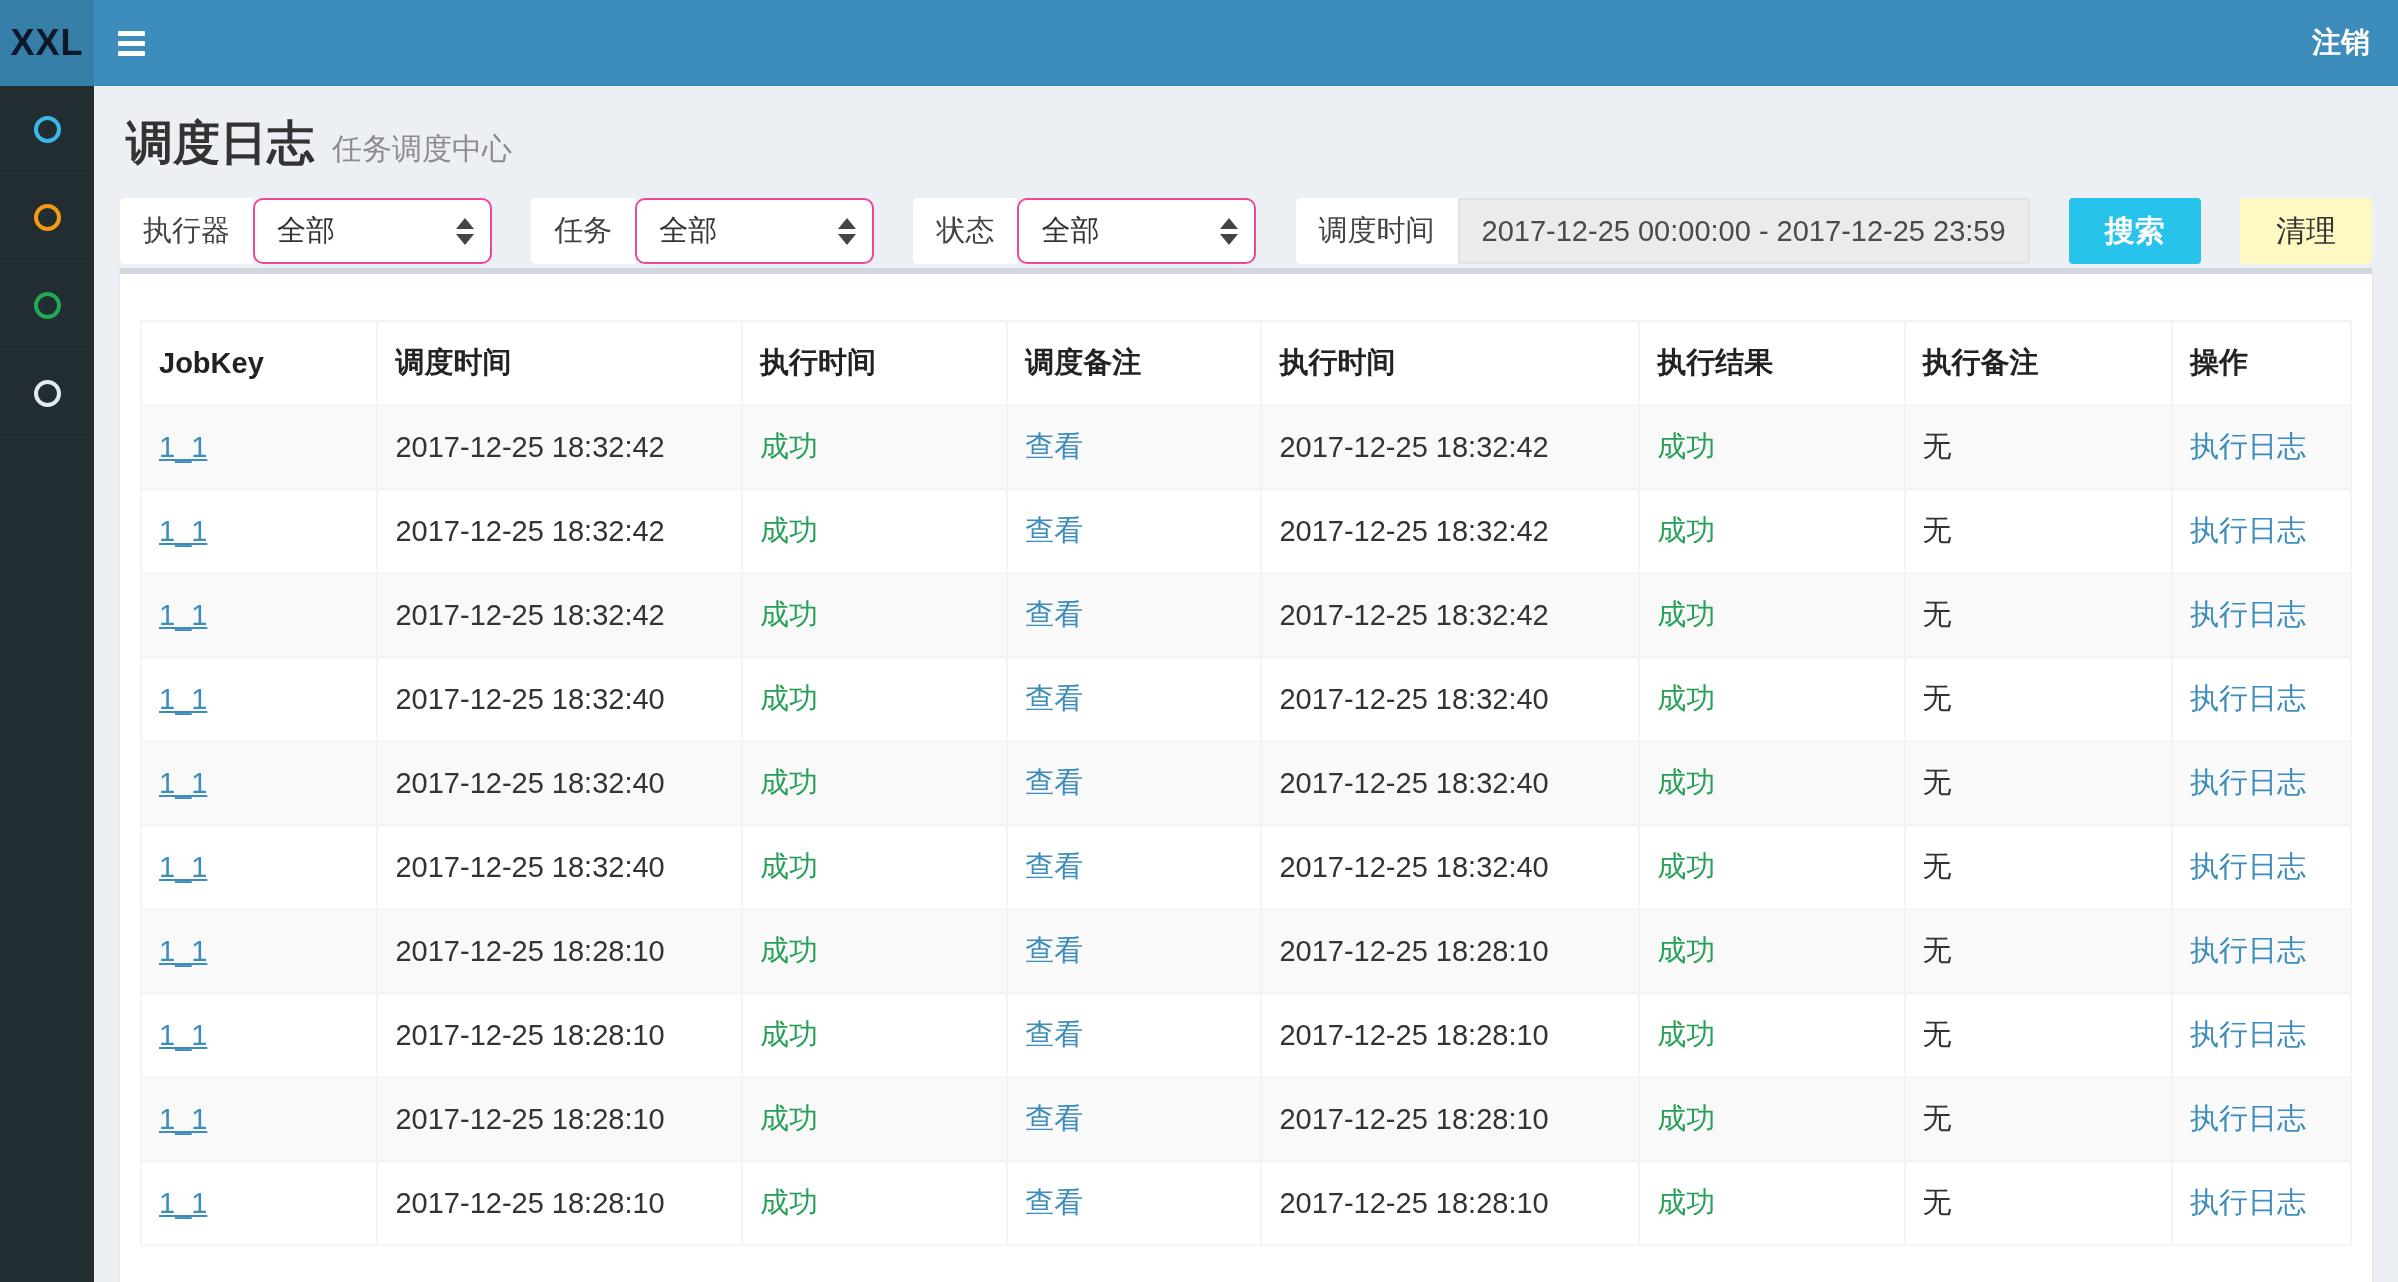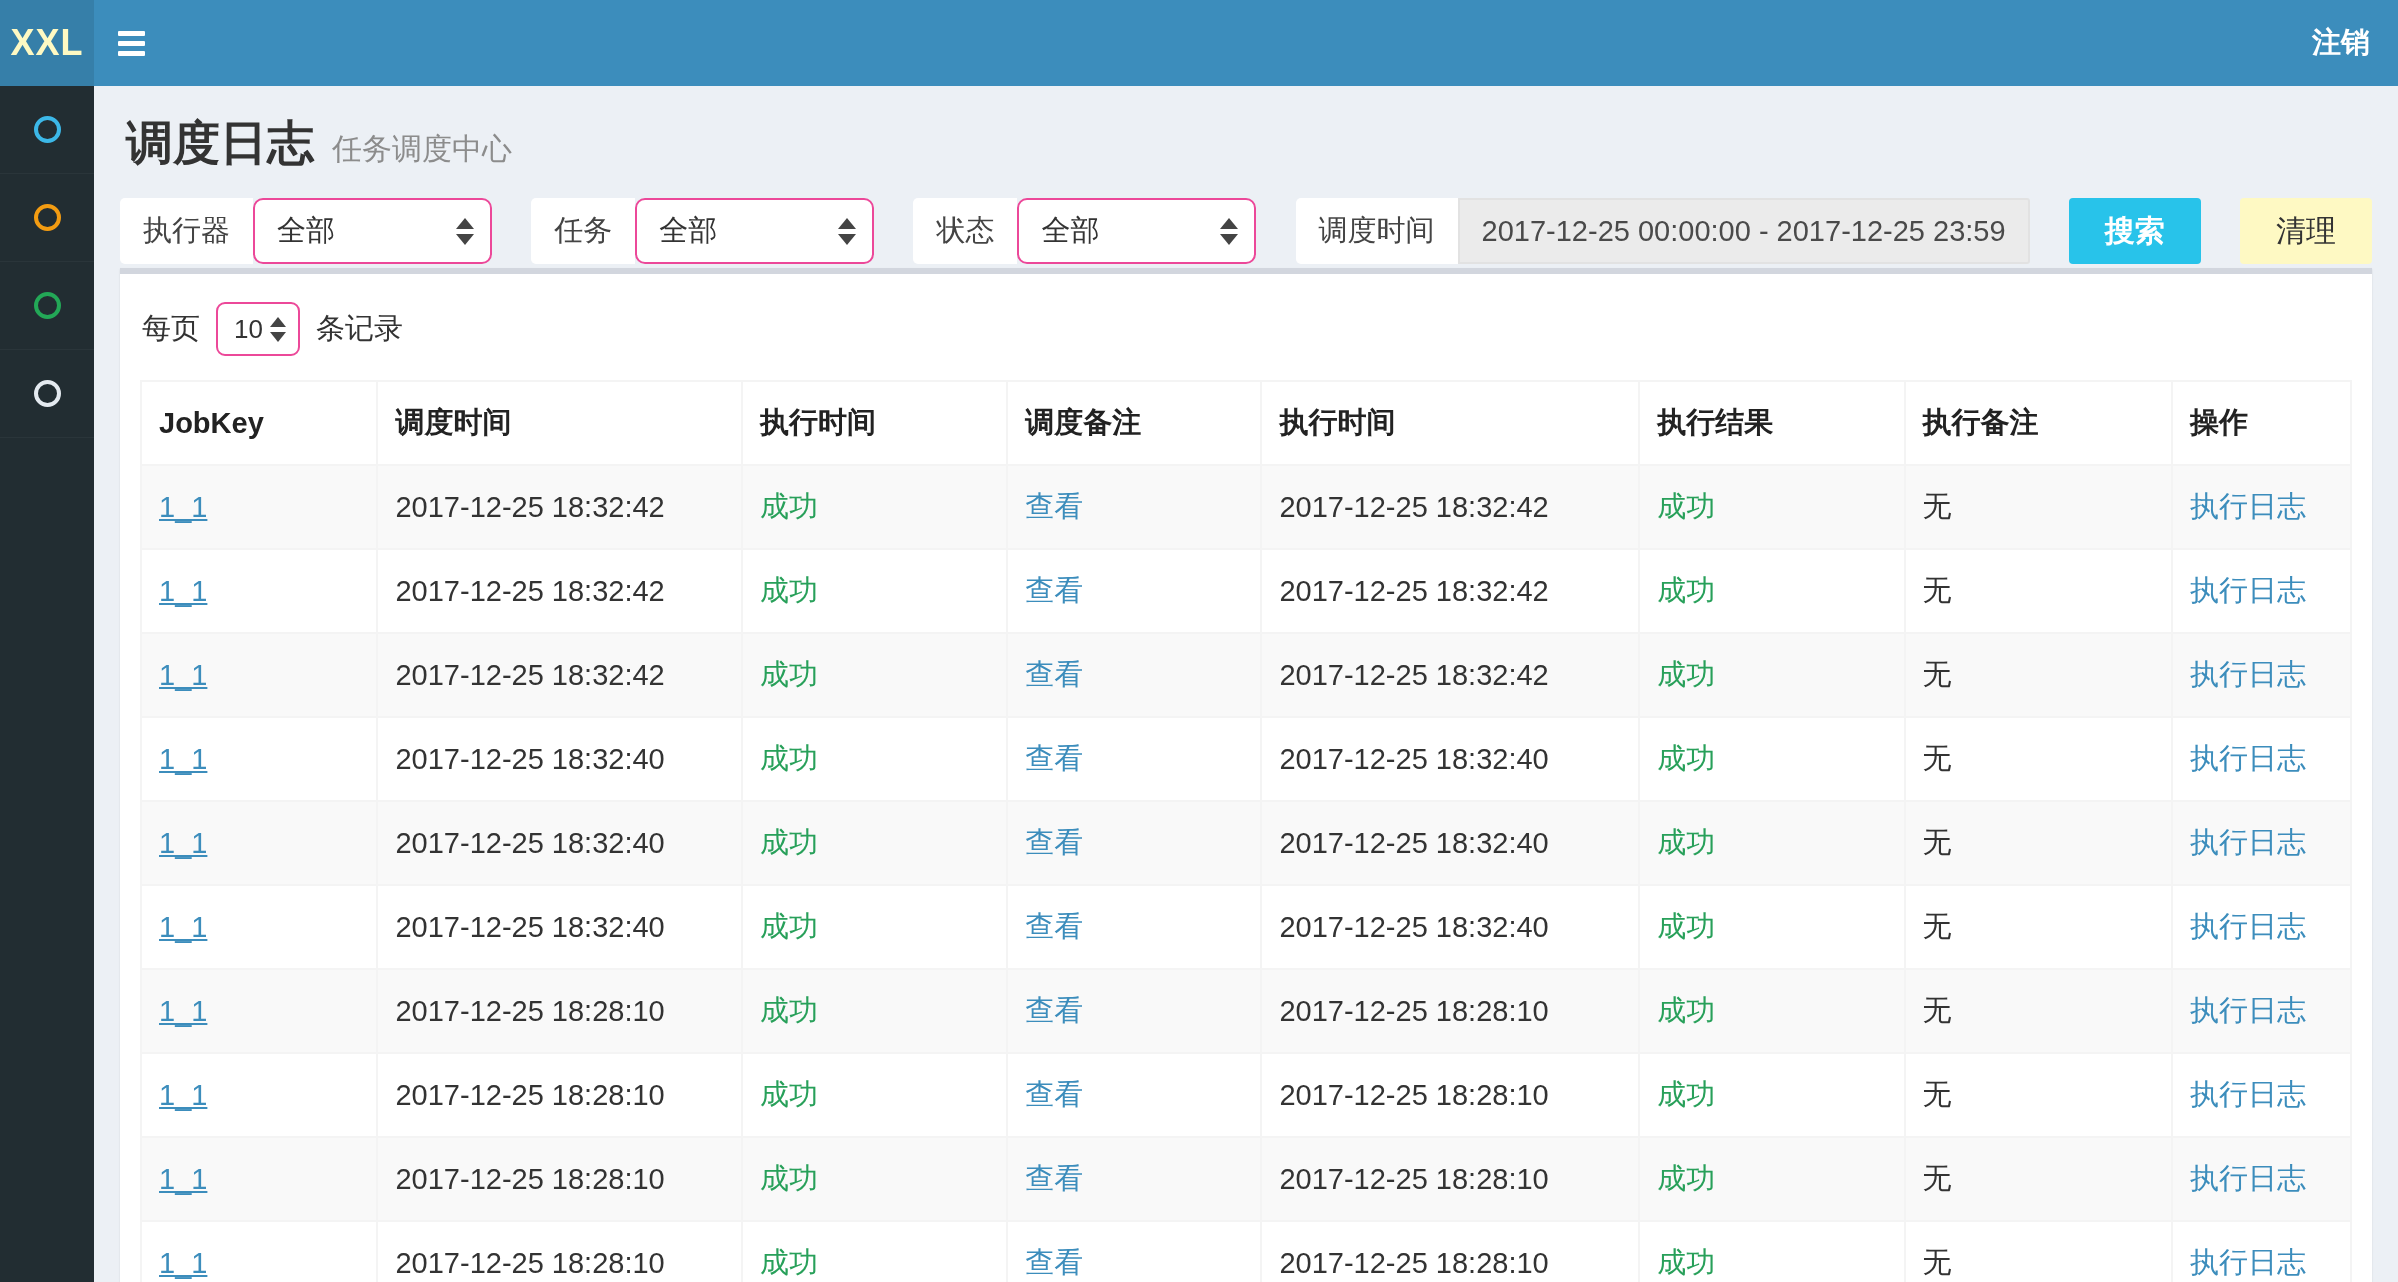--- a/index.html
+++ b/index.html
@@ -7,21 +7,21 @@
     --link:#3c8dbc; --success:#28a05a; --search-btn:#28c3ea; --pg-active:#337ab7;
     --box-top:#d2d6de;
   }
   *{box-sizing:border-box; margin:0; padding:0;}
   html,body{margin:0;}
   body{font-family:"Liberation Sans","DejaVu Sans",sans-serif; color:#333;}
   .app{width:2398px; height:1282px; overflow:hidden; position:relative; background:var(--content-bg);}
 
   
   .navbar{height:86px; display:flex; align-items:stretch;}
-  .logo{width:94px; background:var(--logo-bg); color:#fef9c3; font-weight:bold; font-size:36px;
+  .logo{width:94px; background:var(--logo-bg); color:#0f172a; font-weight:bold; font-size:36px;
         display:flex; align-items:center; justify-content:center; letter-spacing:1px;}
   .nav-rest{flex:1; background:var(--navbar); display:flex; align-items:center; justify-content:space-between;}
   .hamburger{margin-left:24px; width:48px; height:48px; display:flex; flex-direction:column;
              justify-content:center; gap:5px; cursor:pointer;}
   .hamburger .bar{display:block; width:27px; height:5px; background:#fff; border-radius:1px;}
   .logout{color:#fff; font-size:29px; font-weight:600; margin-right:28px; cursor:pointer; text-decoration:none;}
 
   
   .layout{display:flex; height:1196px;}
   .sidebar{width:94px; background:var(--sidebar-bg); flex:none;}
@@ -154,31 +154,20 @@
         <div class="igroup">
           <span class="addon">调度时间</span>
           <input class="time-input" readonly="" value="2017-12-25 00:00:00 - 2017-12-25 23:59:59" style="">
         </div>
         <button class="btn search">搜索</button>
         <button class="btn clear">清理</button>
       </div>
 
       <section class="box">
 
-        <div class="length-row">
-          <span>每页</span>
-          <div class="select small">
-            <span class="sel-val">10</span>
-            <span class="spin">
-                <i class="up"></i>
-                <i class="down"></i>
-              </span>
-          </div>
-          <span>条记录</span>
-        </div>
 
         <table class="log-table">
           <colgroup id="cols">
               <col class="c0">
               <col class="c1">
               <col class="c2">
               <col class="c3">
               <col class="c4">
               <col class="c5">
               <col class="c6">

